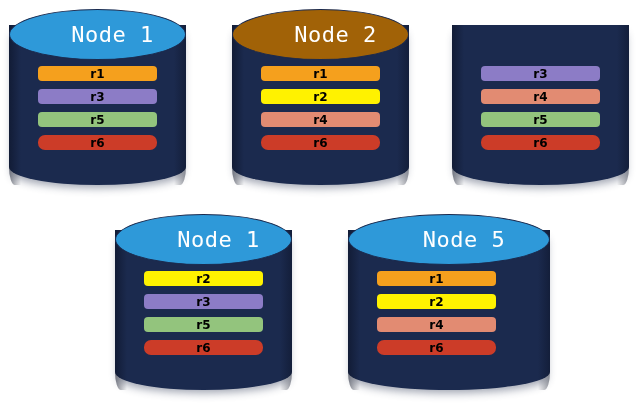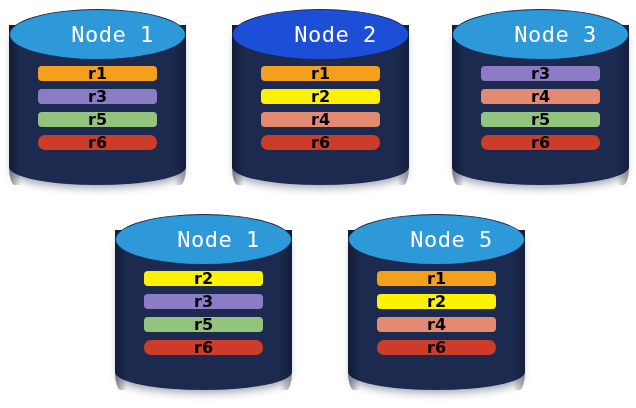--- a/index.html
+++ b/index.html
@@ -100,21 +100,21 @@
     display: flex;
     align-items: center;
     justify-content: center;
     margin-bottom: 8px;
     box-sizing: border-box;
   }
   .replica:last-child { margin-bottom: 12px; border-radius: 7px; }
 
   .replica-label {
     font-family: "DejaVu Sans", sans-serif;
-    font-size: 16px;
+    font-size: 12px;
     font-weight: bold;
     color: #000000;
     line-height: 1;
     user-select: none;
   }
 </style>
 </head>
 <body>
 
 <div id="diagram">
@@ -133,43 +133,40 @@
         <div class="replica" style="background: rgb(147, 196, 125);">
           <span class="replica-label" style="color: rgb(0, 0, 0);">r5</span>
         </div>
         <div class="replica" style="background: rgb(204, 60, 40);">
           <span class="replica-label" style="color: rgb(0, 0, 0);">r6</span>
         </div>
       </div>
     </div>
     <div class="node" style="left: 232px; top: 9px; width: 177px; height: 176px;">
       <div class="cyl-body" style="top: 16px; height: 160px; background: rgb(27, 42, 78);"></div>
-      <div class="cyl-top" style="background: #1d4ed8;">
+      <div class="cyl-top" style="background: #a16207;">
         <div class="node-label" style="color: rgb(255, 255, 255);">Node  2</div>
       </div>
       <div class="replica-stack" style="top: 57px; left: 29px; width: 119px;">
         <div class="replica" style="background: rgb(245, 160, 29);">
           <span class="replica-label" style="color: rgb(0, 0, 0);">r1</span>
         </div>
         <div class="replica" style="background: rgb(255, 242, 0);">
           <span class="replica-label" style="color: rgb(0, 0, 0);">r2</span>
         </div>
         <div class="replica" style="background: rgb(226, 139, 114);">
           <span class="replica-label" style="color: rgb(0, 0, 0);">r4</span>
         </div>
         <div class="replica" style="background: rgb(204, 60, 40);">
           <span class="replica-label" style="color: rgb(0, 0, 0);">r6</span>
         </div>
       </div>
     </div>
     <div class="node" style="left: 452px; top: 9px; width: 177px; height: 176px;">
       <div class="cyl-body" style="top: 16px; height: 160px; background: rgb(27, 42, 78);"></div>
-      <div class="cyl-top" style="background: rgb(46, 153, 217);">
-        <div class="node-label" style="color: rgb(255, 255, 255);">Node  3</div>
-      </div>
       <div class="replica-stack" style="top: 57px; left: 29px; width: 119px;">
         <div class="replica" style="background: rgb(140, 124, 198);">
           <span class="replica-label" style="color: rgb(0, 0, 0);">r3</span>
         </div>
         <div class="replica" style="background: rgb(226, 139, 114);">
           <span class="replica-label" style="color: rgb(0, 0, 0);">r4</span>
         </div>
         <div class="replica" style="background: rgb(147, 196, 125);">
           <span class="replica-label" style="color: rgb(0, 0, 0);">r5</span>
         </div>
@@ -191,21 +188,21 @@
           <span class="replica-label" style="color: rgb(0, 0, 0);">r3</span>
         </div>
         <div class="replica" style="background: rgb(147, 196, 125);">
           <span class="replica-label" style="color: rgb(0, 0, 0);">r5</span>
         </div>
         <div class="replica" style="background: rgb(204, 60, 40);">
           <span class="replica-label" style="color: rgb(0, 0, 0);">r6</span>
         </div>
       </div>
     </div>
-    <div class="node" style="left: 348px; top: 214px; width: 177px; height: 176px;">
+    <div class="node" style="left: 348px; top: 214px; width: 202px; height: 176px;">
       <div class="cyl-body" style="top: 16px; height: 160px; background: rgb(27, 42, 78);"></div>
       <div class="cyl-top" style="background: rgb(46, 153, 217);">
         <div class="node-label" style="color: rgb(255, 255, 255);">Node  5</div>
       </div>
       <div class="replica-stack" style="top: 57px; left: 29px; width: 119px;">
         <div class="replica" style="background: rgb(245, 160, 29);">
           <span class="replica-label" style="color: rgb(0, 0, 0);">r1</span>
         </div>
         <div class="replica" style="background: rgb(255, 242, 0);">
           <span class="replica-label" style="color: rgb(0, 0, 0);">r2</span>

